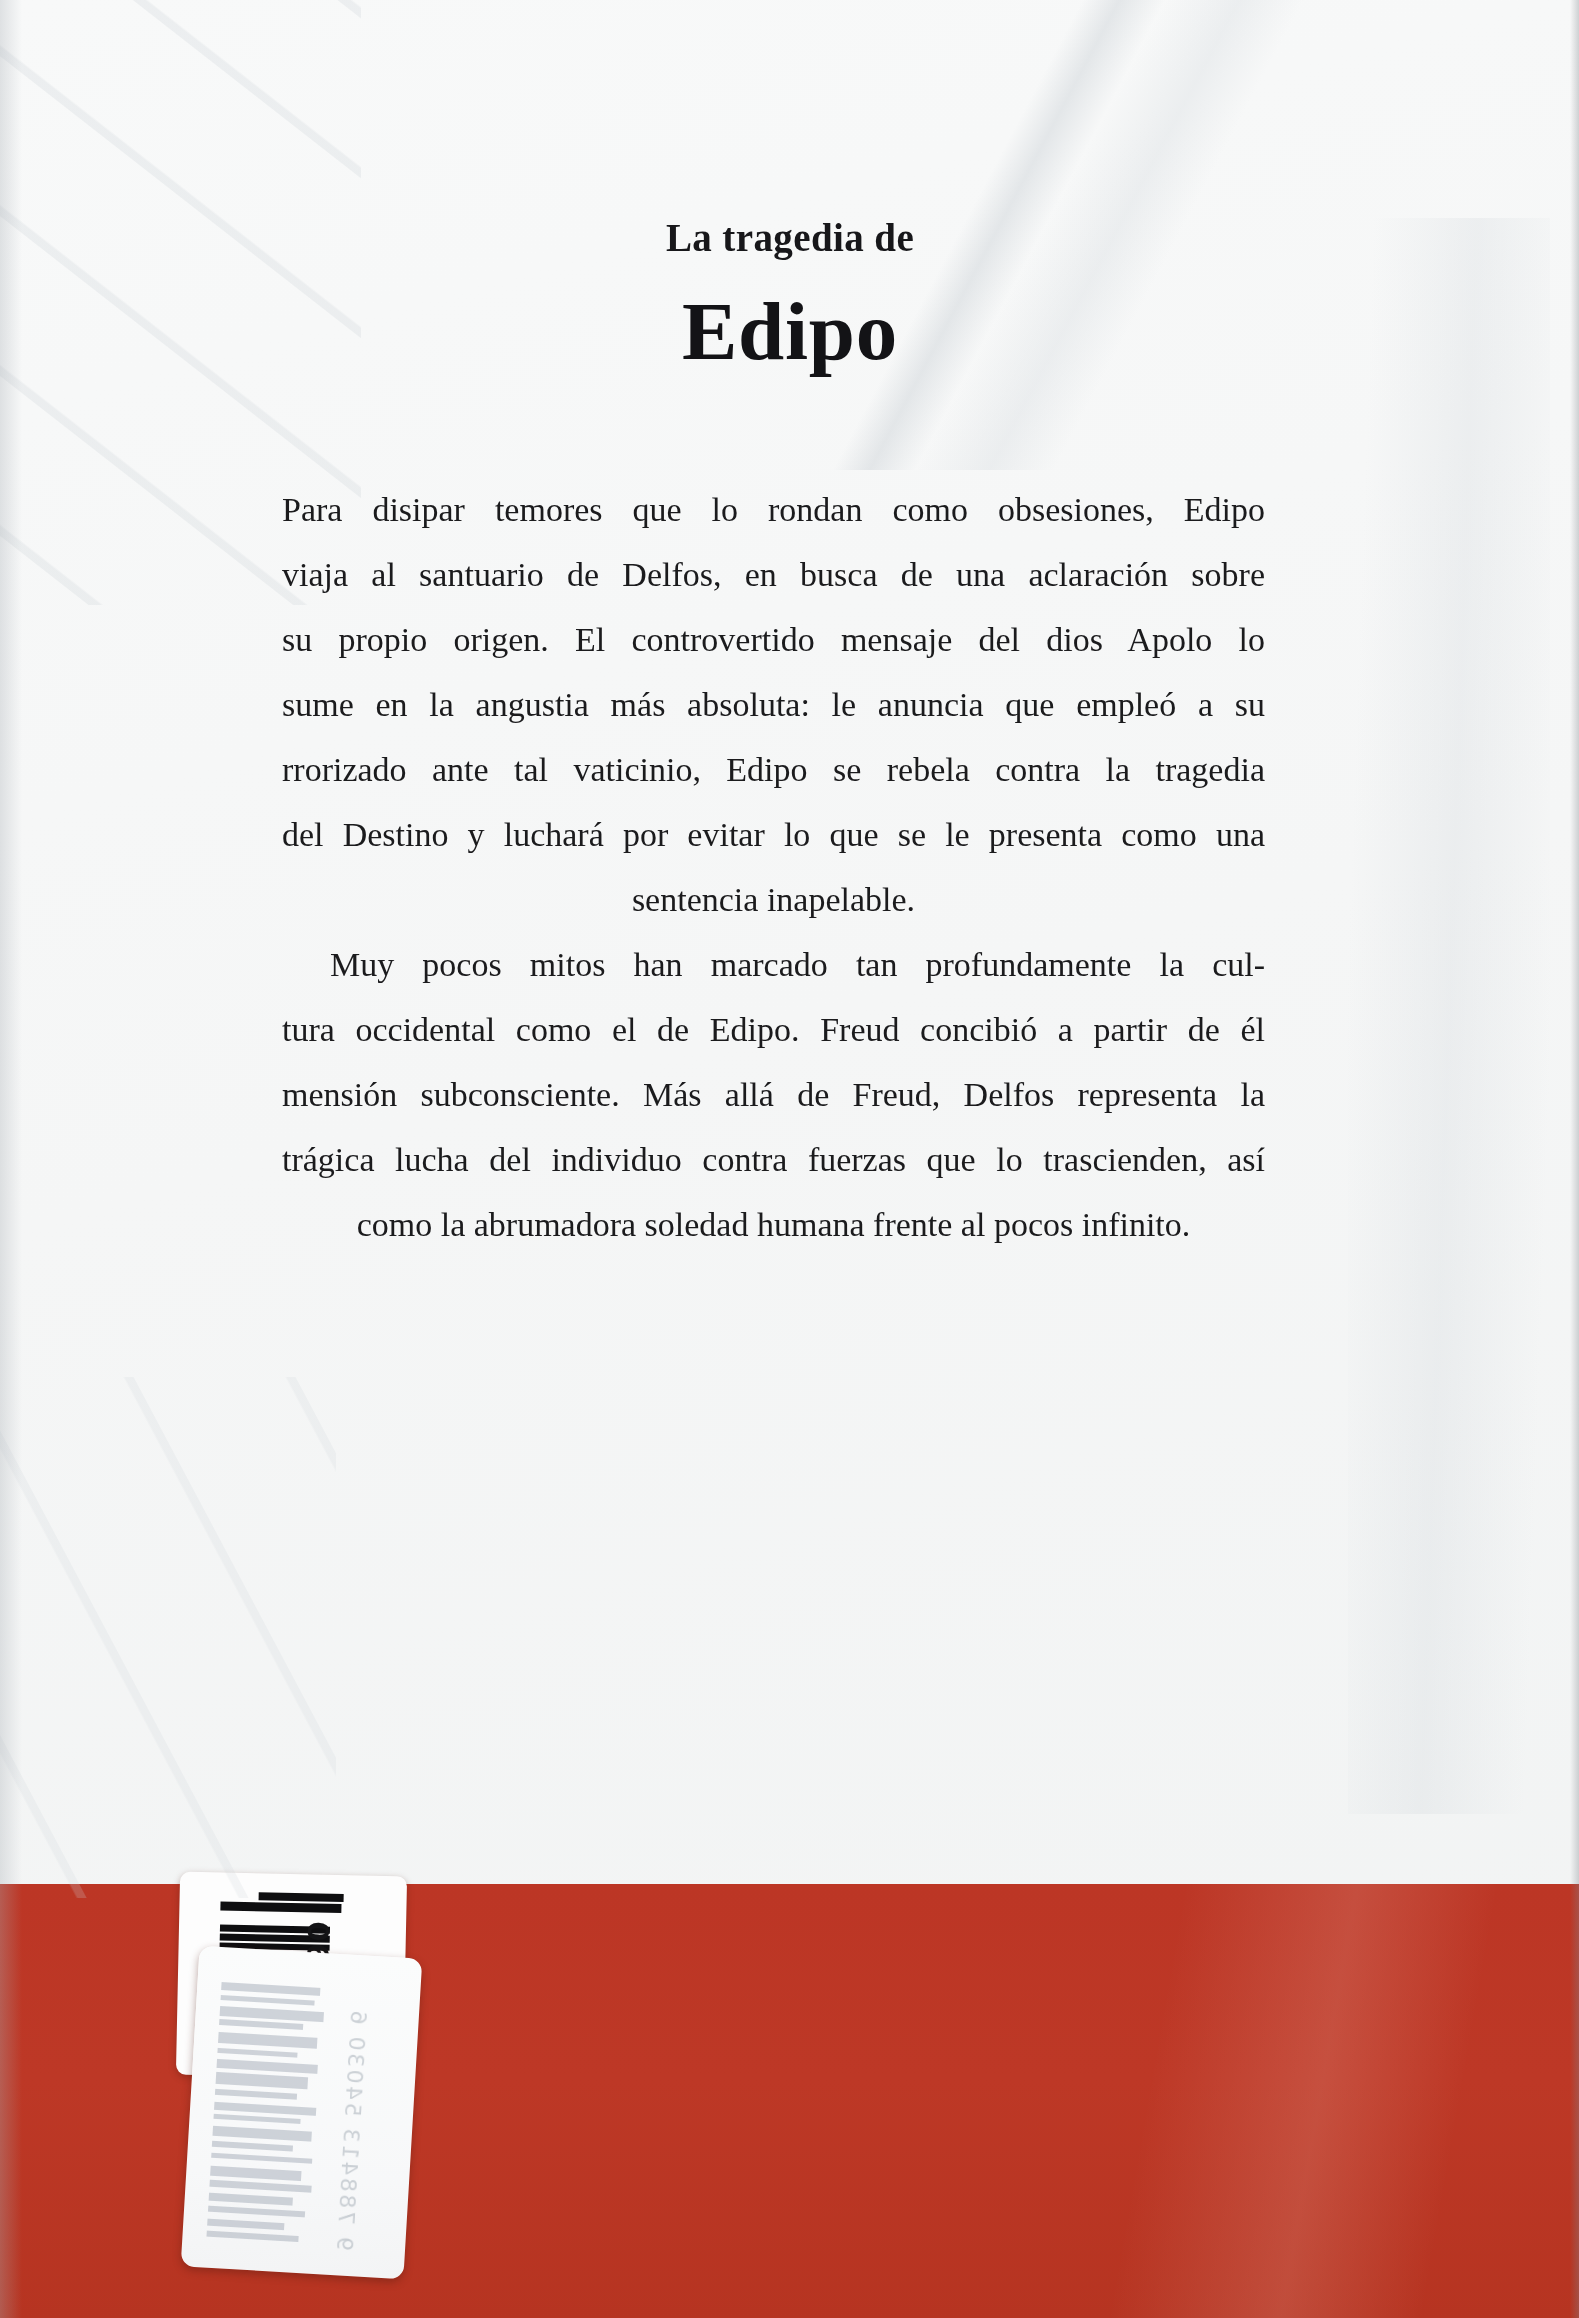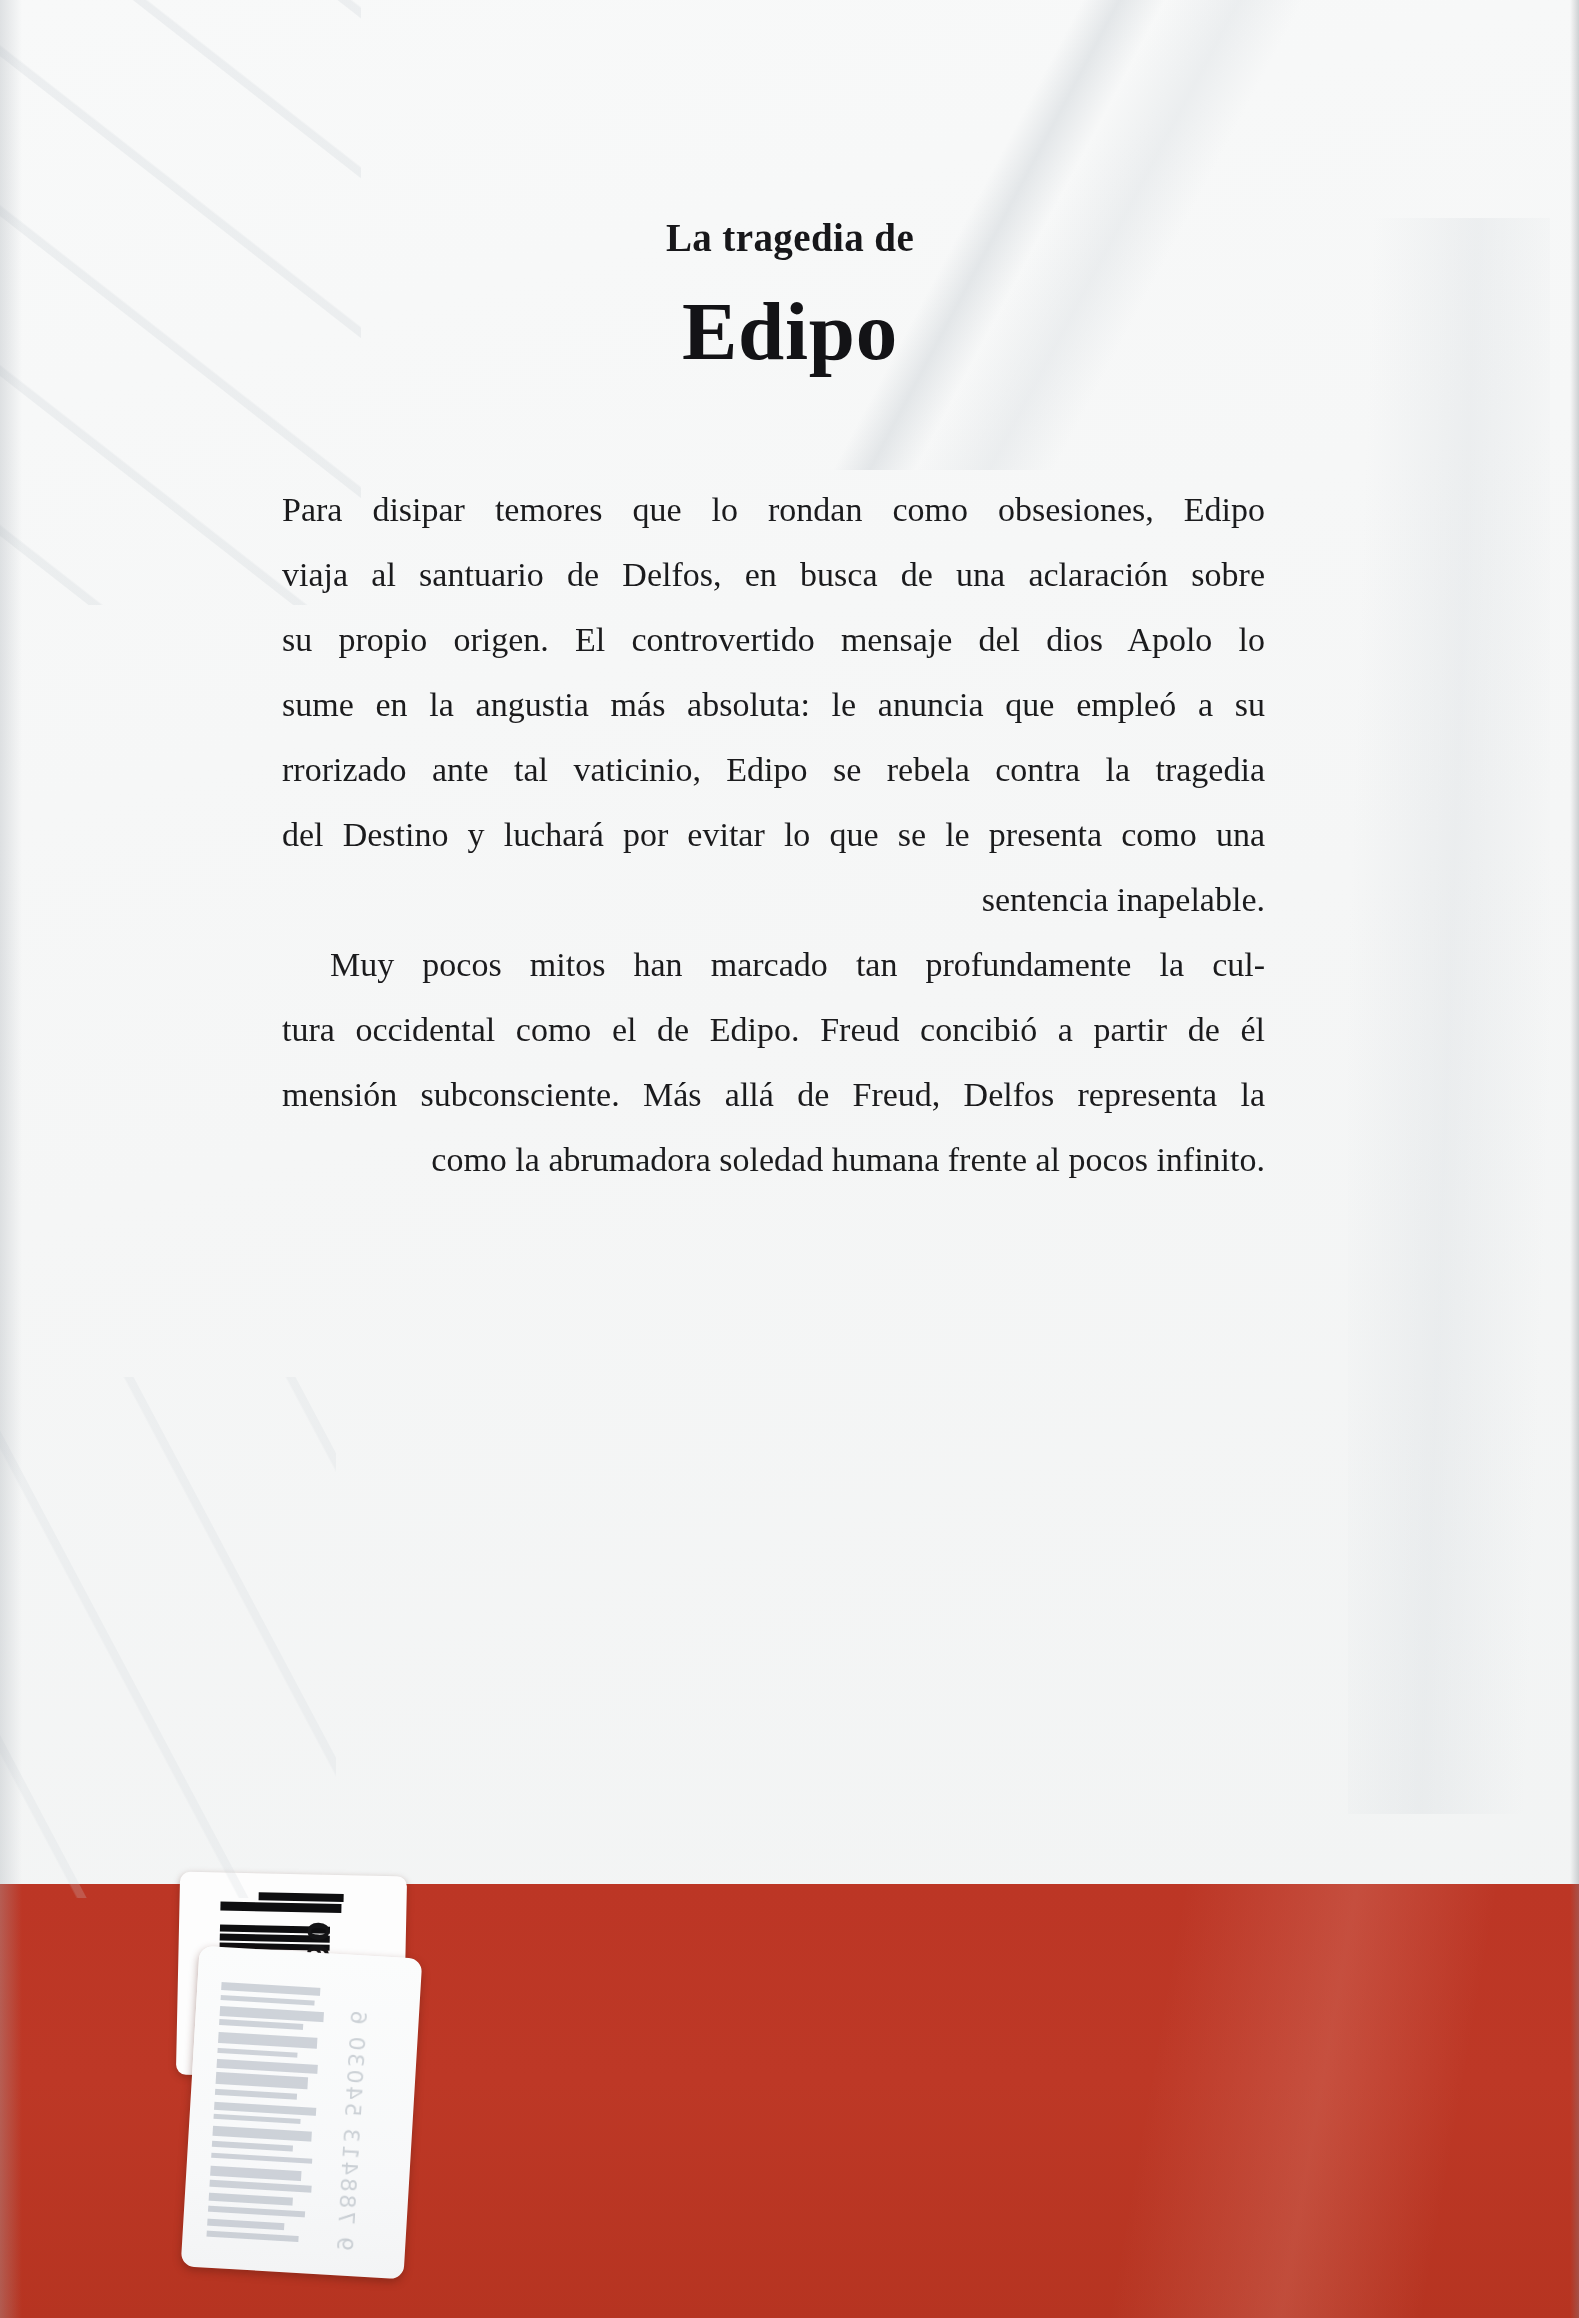--- a/index.html
+++ b/index.html
@@ -11,21 +11,21 @@
   .series-title{position:absolute;top:217px;left:0;width:100%;text-align:center;
     font-weight:600;font-size:39px;line-height:1.1;color:#17171a;letter-spacing:0.4px;}
   .book-title{position:absolute;top:284px;left:0;width:100%;text-align:center;
     font-weight:700;font-size:83px;line-height:1.15;color:#131316;letter-spacing:0.8px;}
 
   
   .synopsis{position:absolute;left:282px;top:477px;width:983px;
     font-size:34px;line-height:65px;color:#1b1b1d;}
   .jline{text-align:justify;height:65px;overflow:hidden;}
   .jline::after{content:"";display:inline-block;width:100%;height:0;vertical-align:top;}
-  .jline.lastline{text-align:right;}
+  .jline.lastline{text-align:center;}
   .jline.lastline::after{content:none;}
   .jline.indent{text-indent:48px;}
 
   
   .red-band{position:absolute;left:0;top:1884px;width:100%;height:435px;
     background:linear-gradient(180deg,#bc3625 0%,#bd3826 45%,#b63421 100%);}
   .band-sheen{position:absolute;left:55%;top:0;width:45%;height:100%;
     background:linear-gradient(100deg,rgba(255,255,255,0) 40%,rgba(255,225,215,.14) 62%,rgba(255,255,255,0) 80%);}
 
   
@@ -75,20 +75,21 @@
       <div class="jline">Para disipar temores que lo rondan como obsesiones, Edipo</div>
       <div class="jline">viaja al santuario de Delfos, en busca de una aclaración sobre</div>
       <div class="jline">su propio origen. El controvertido mensaje del dios Apolo lo</div>
       <div class="jline">sume en la angustia más absoluta: le anuncia que empleó a su</div>
       <div class="jline">rrorizado ante tal vaticinio, Edipo se rebela contra la tragedia</div>
       <div class="jline">del Destino y luchará por evitar lo que se le presenta como una</div>
       <div class="jline lastline">sentencia inapelable.</div>
       <div class="jline indent">Muy pocos mitos han marcado tan profundamente la cul-</div>
       <div class="jline">tura occidental como el de Edipo. Freud concibió a partir de él</div>
       <div class="jline">mensión subconsciente. Más allá de Freud, Delfos representa la</div>
+      <div class="jline">trágica lucha del individuo contra fuerzas que lo trascienden, así</div>
       <div class="jline lastline">como la abrumadora soledad humana frente al pocos infinito.</div>
     </div>
 
   <div class="red-band">
     <div class="band-sheen"></div>
   </div>
 
   <div class="sticker-under">
     <div class="barcode-bars">
         <div class="dbar" style="margin-left: 79px; width: 85px; height: 8.4px; margin-bottom: 2.5px;"></div>

